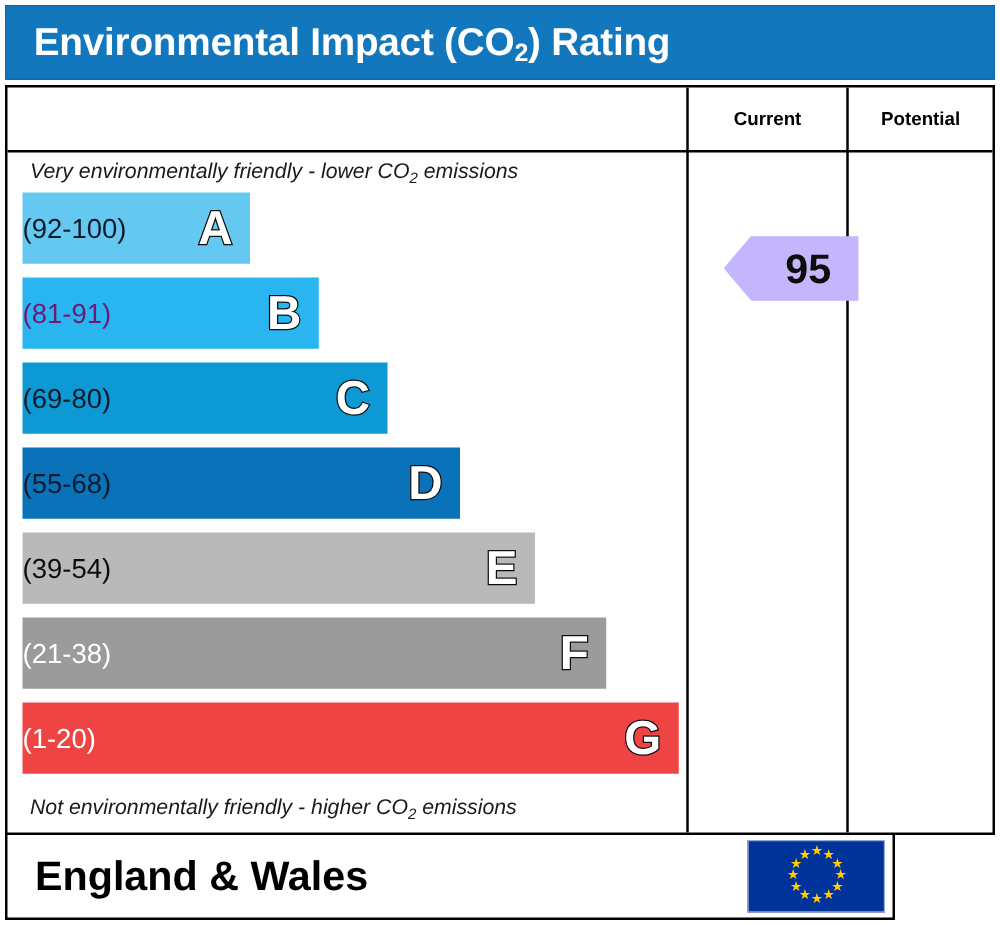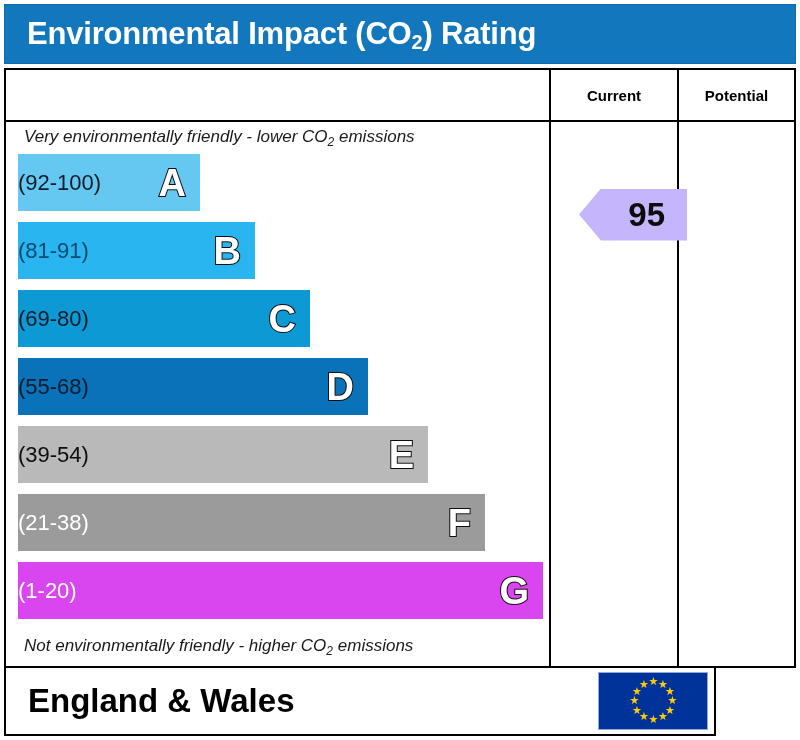--- a/index.html
+++ b/index.html
@@ -256,21 +256,21 @@
 
       <div class="bars" id="bars">
           <div class="bar-row" style="top: 0px; width: 182px;">
             <div class="bar" style="background: rgb(100, 200, 240);">
               <span class="bar-range" style="color: rgb(13, 27, 42);">(92-100)</span>
               <span class="bar-letter">A</span>
             </div>
           </div>
           <div class="bar-row" style="top: 68px; width: 237px;">
             <div class="bar" style="background: rgb(40, 181, 240);">
-              <span class="bar-range" style="color: #0c4a6e;">(81-91)</span>
+              <span class="bar-range" style="color: #701a75;">(81-91)</span>
               <span class="bar-letter">B</span>
             </div>
           </div>
           <div class="bar-row" style="top: 136px; width: 292px;">
             <div class="bar" style="background: rgb(13, 154, 212);">
               <span class="bar-range" style="color: rgb(13, 27, 42);">(69-80)</span>
               <span class="bar-letter">C</span>
             </div>
           </div>
           <div class="bar-row" style="top: 204px; width: 350px;">
@@ -285,21 +285,21 @@
               <span class="bar-letter">E</span>
             </div>
           </div>
           <div class="bar-row" style="top: 340px; width: 467px;">
             <div class="bar" style="background: rgb(155, 155, 155);">
               <span class="bar-range" style="color: rgb(255, 255, 255);">(21-38)</span>
               <span class="bar-letter">F</span>
             </div>
           </div>
           <div class="bar-row" style="top: 408px; width: 525px;">
-            <div class="bar" style="background: #d946ef;">
+            <div class="bar" style="background: #ef4444;">
               <span class="bar-range" style="color: rgb(255, 255, 255);">(1-20)</span>
               <span class="bar-letter">G</span>
             </div>
           </div>
         </div>
 
       <div class="caption bottom"><span>Not environmentally friendly - higher CO</span><sub>2</sub><span> emissions</span></div>
     </div>
 
     <div id="marker-layer">

